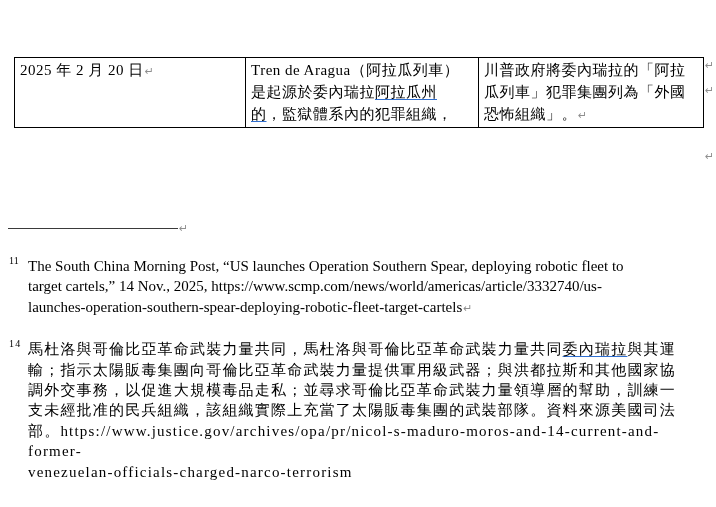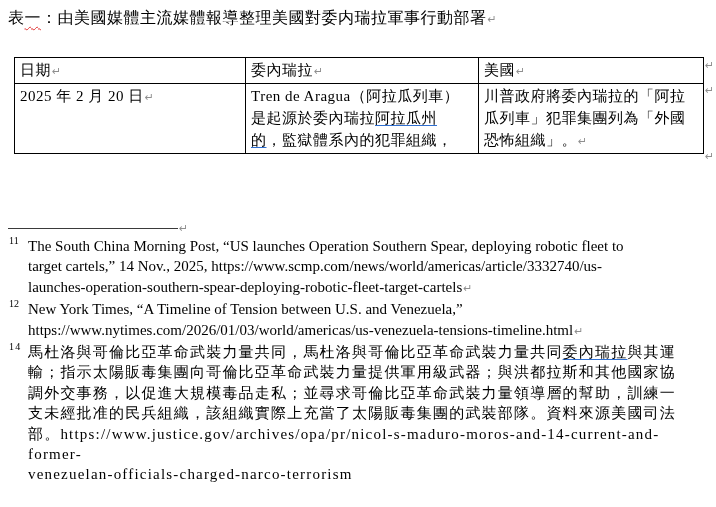--- a/index.html
+++ b/index.html
@@ -78,49 +78,42 @@
   }
   .footnotes{
     position:absolute;left:8px;top:236px;
     width:702px;
   }
   .footnote{
     position:relative;
     padding-left:20px;
     font-size:15px;
     line-height:20.4px;
+    margin-top:20px;
   }
   .footnote sup{
     position:absolute;left:1px;top:0px;
     font-size:10px;line-height:10px;
   }
   .fn-text{white-space:pre-line;}
   .fn-zh{letter-spacing:1.2px;}
 </style>
 </head>
 <body>
 
 <div class="page">
 
-  <div class="title">
-    <span>表</span><span class="squiggle">一</span><span>：由美國媒體主流媒體報導整理美國對委内瑞拉軍事行動部署</span><span class="pilcrow">↵</span>
-  </div>
 
   <table class="doc-table">
     <colgroup>
       <col style="width:231px">
       <col style="width:233px">
       <col style="width:225px">
     </colgroup>
     <tbody>
-        <tr class="tr-head">
-      <td><span>日期</span><span class="pilcrow">↵</span></td>
-      <td><span>委內瑞拉</span><span class="pilcrow">↵</span></td>
-      <td><span>美國</span><span class="pilcrow">↵</span></td>
-    </tr>
     <tr class="tr-r2">
       <td><span>2025 年 2 月 20 日</span><span class="pilcrow">↵</span></td>
       <td><span>Tren de Aragua（阿拉瓜列車）
 是起源於委內瑞拉</span><span class="bluelink">阿拉瓜州
 的</span><span>，監獄體系內的犯罪組織，</span></td>
       <td><span>川普政府將委內瑞拉的「阿拉
 瓜列車」犯罪集團列為「外國
 恐怖組織」。</span><span class="pilcrow">↵</span></td>
     </tr>
   </tbody>
@@ -137,25 +130,20 @@
 
   <div class="footnotes">
 
     <div class="footnote">
       <sup>11</sup>
       <span class="fn-text">The South China Morning Post, “US launches Operation Southern Spear, deploying robotic fleet to
 target cartels,” 14 Nov., 2025, https://www.scmp.com/news/world/americas/article/3332740/us-
 launches-operation-southern-spear-deploying-robotic-fleet-target-cartels</span><span class="pilcrow">↵</span>
     </div>
 
-    <div class="footnote">
-      <sup>12</sup>
-      <span class="fn-text">New York Times, “A Timeline of Tension between U.S. and Venezuela,”
-https://www.nytimes.com/2026/01/03/world/americas/us-venezuela-tensions-timeline.html</span><span class="pilcrow">↵</span>
-    </div>
 
 
     <div class="footnote fn-zh">
       <sup>14</sup>
       <span class="fn-text">馬杜洛與哥倫比亞革命武裝力量共同，馬杜洛與哥倫比亞革命武裝力量共同</span><span class="fn-text bluelink">委內瑞拉</span><span class="fn-text">與其運
 輸；指示太陽販毒集團向哥倫比亞革命武裝力量提供軍用級武器；與洪都拉斯和其他國家協
 調外交事務，以促進大規模毒品走私；並尋求哥倫比亞革命武裝力量領導層的幫助，訓練一
 支未經批准的民兵組織，該組織實際上充當了太陽販毒集團的武裝部隊。資料來源美國司法
 部。https://www.justice.gov/archives/opa/pr/nicol-s-maduro-moros-and-14-current-and-former-
 venezuelan-officials-charged-narco-terrorism</span>

